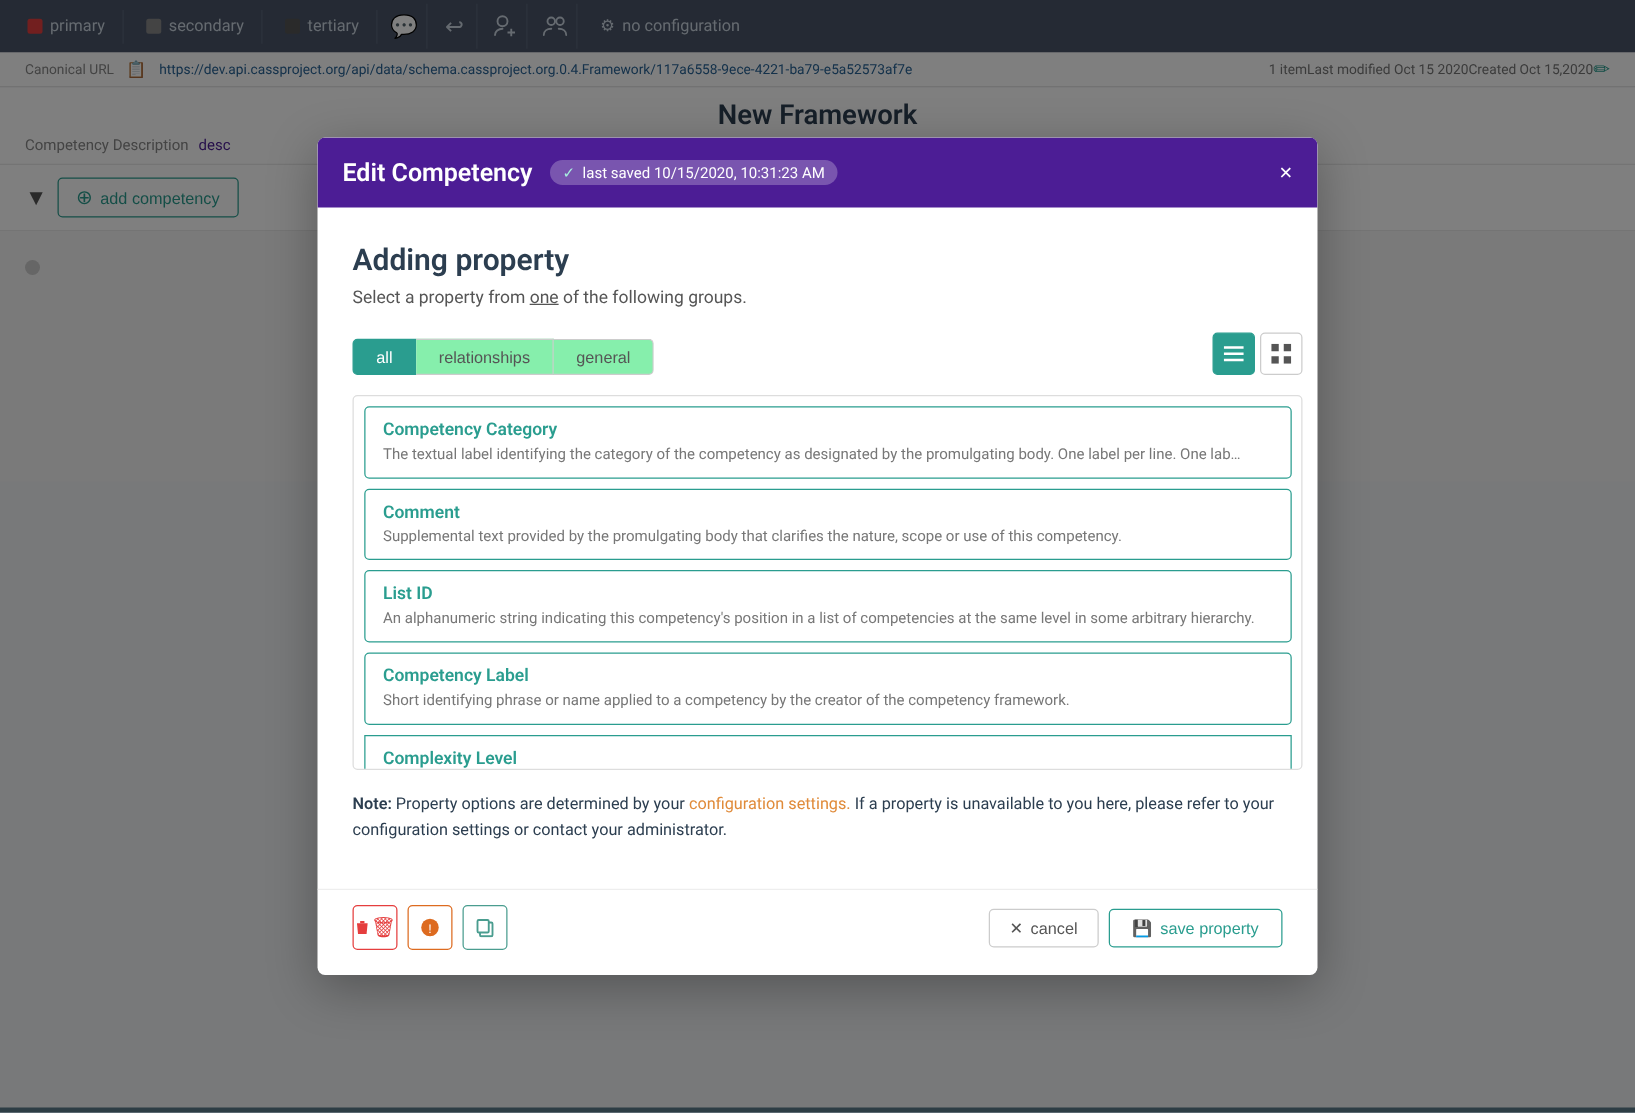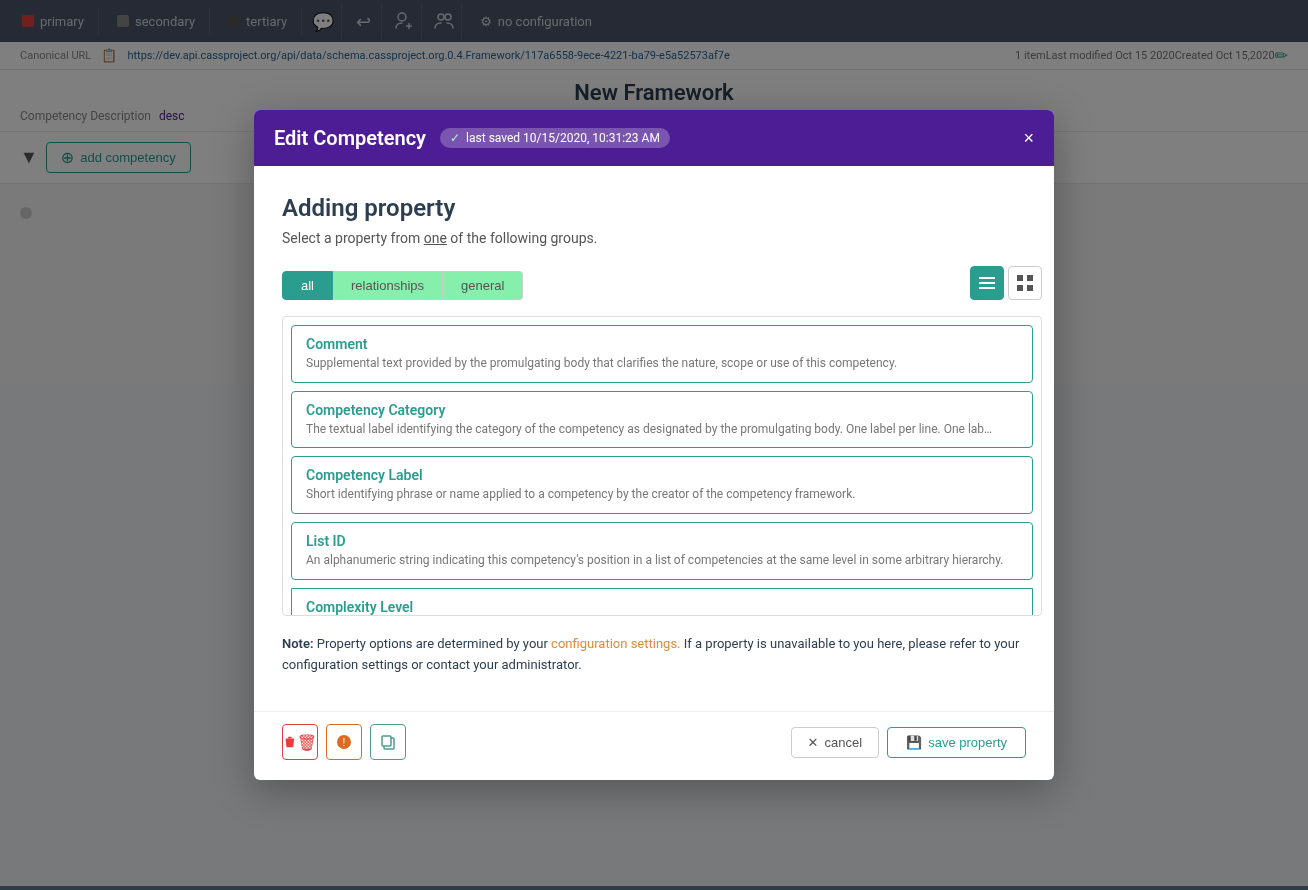--- a/index.html
+++ b/index.html
@@ -484,34 +484,34 @@
                 <rect x="10" y="0" width="6" height="6"></rect>
                 <rect x="0" y="10" width="6" height="6"></rect>
                 <rect x="10" y="10" width="6" height="6"></rect>
               </svg>
             </button>
           </div>
         </div>
 
         <div class="properties-list">
           <div class="property-item">
+            <div class="property-name">Competency Category</div>
+            <div class="property-desc">The textual label identifying the category of the competency as designated by the promulgating body. One label per line. One lab…</div>
+          </div>
+          <div class="property-item">
             <div class="property-name">Comment</div>
             <div class="property-desc">Supplemental text provided by the promulgating body that clarifies the nature, scope or use of this competency.</div>
           </div>
           <div class="property-item">
-            <div class="property-name">Competency Category</div>
-            <div class="property-desc">The textual label identifying the category of the competency as designated by the promulgating body. One label per line. One lab…</div>
+            <div class="property-name">List ID</div>
+            <div class="property-desc">An alphanumeric string indicating this competency's position in a list of competencies at the same level in some arbitrary hierarchy.</div>
           </div>
           <div class="property-item">
             <div class="property-name">Competency Label</div>
             <div class="property-desc">Short identifying phrase or name applied to a competency by the creator of the competency framework.</div>
-          </div>
-          <div class="property-item">
-            <div class="property-name">List ID</div>
-            <div class="property-desc">An alphanumeric string indicating this competency's position in a list of competencies at the same level in some arbitrary hierarchy.</div>
           </div>
           <div class="property-item" style="margin-bottom:0; border-radius:0 0 4px 4px;">
             <div class="property-name">Complexity Level</div>
             <div class="property-desc"></div>
           </div>
         </div>
 
         <div class="note-section">
           <strong>Note:</strong> Property options are determined by your <a class="note-link" href="#">configuration settings.</a> If a property is unavailable to you here, please refer to your configuration settings or contact your administrator.
         </div>

